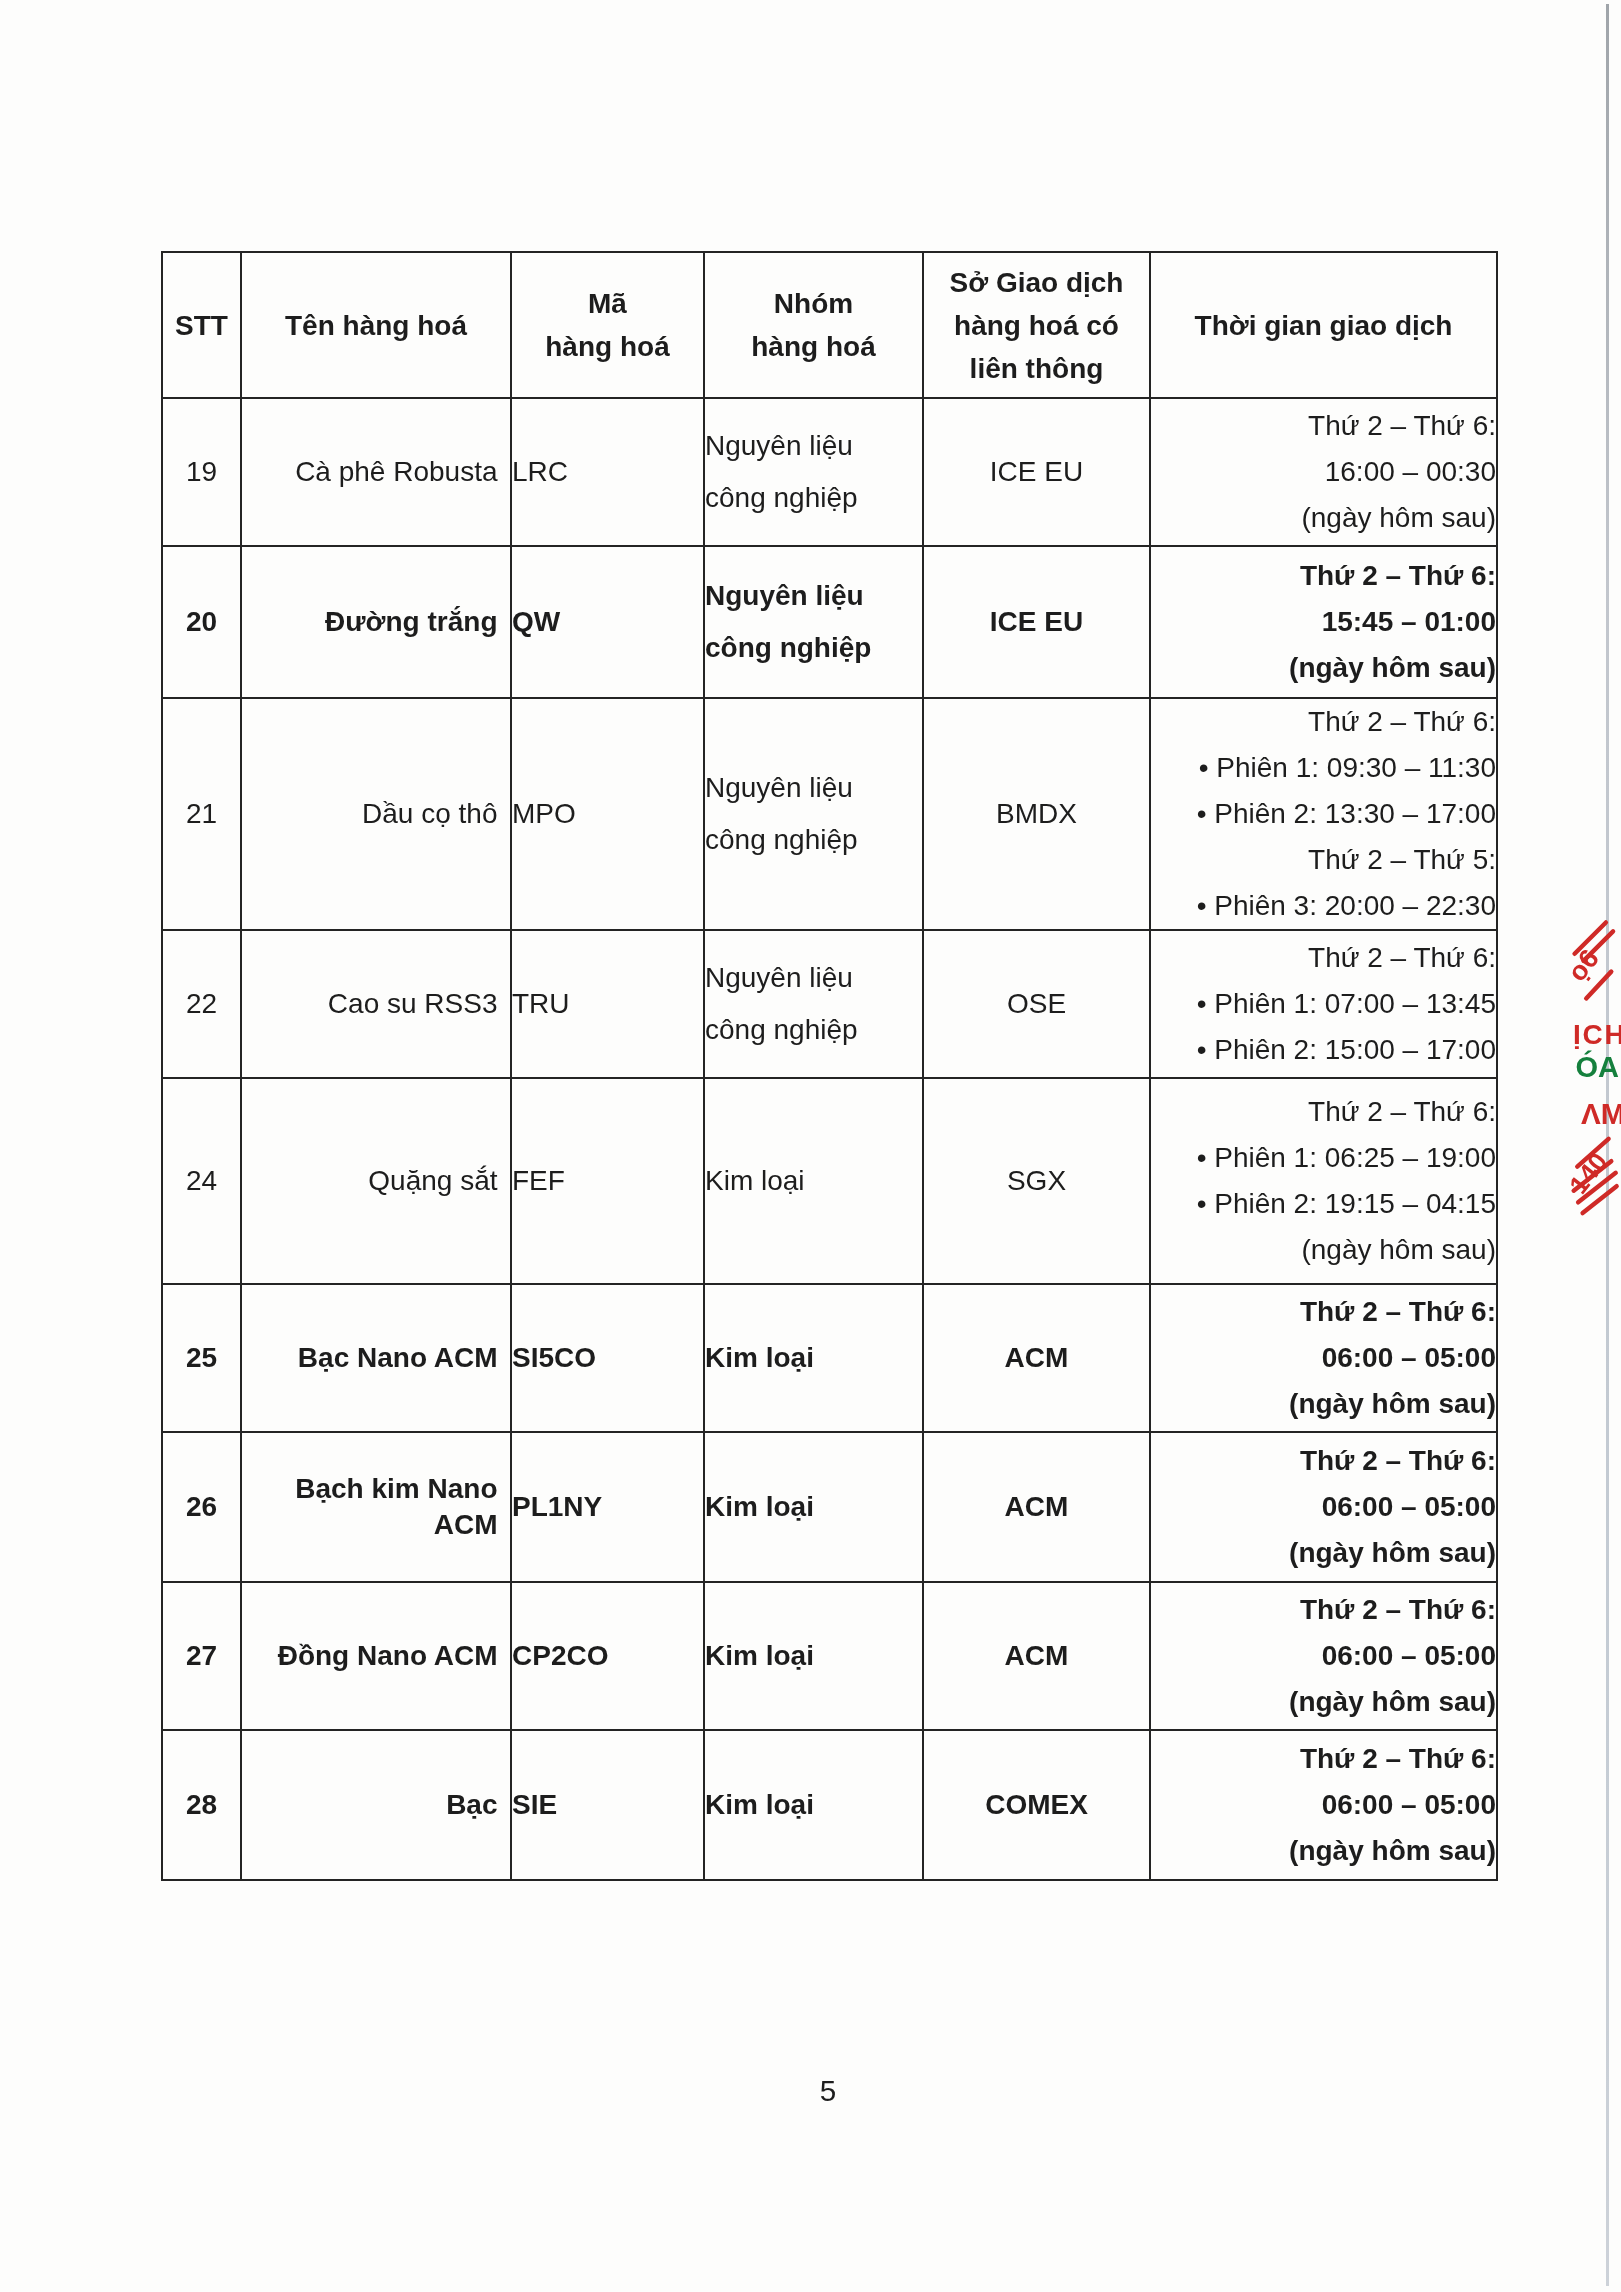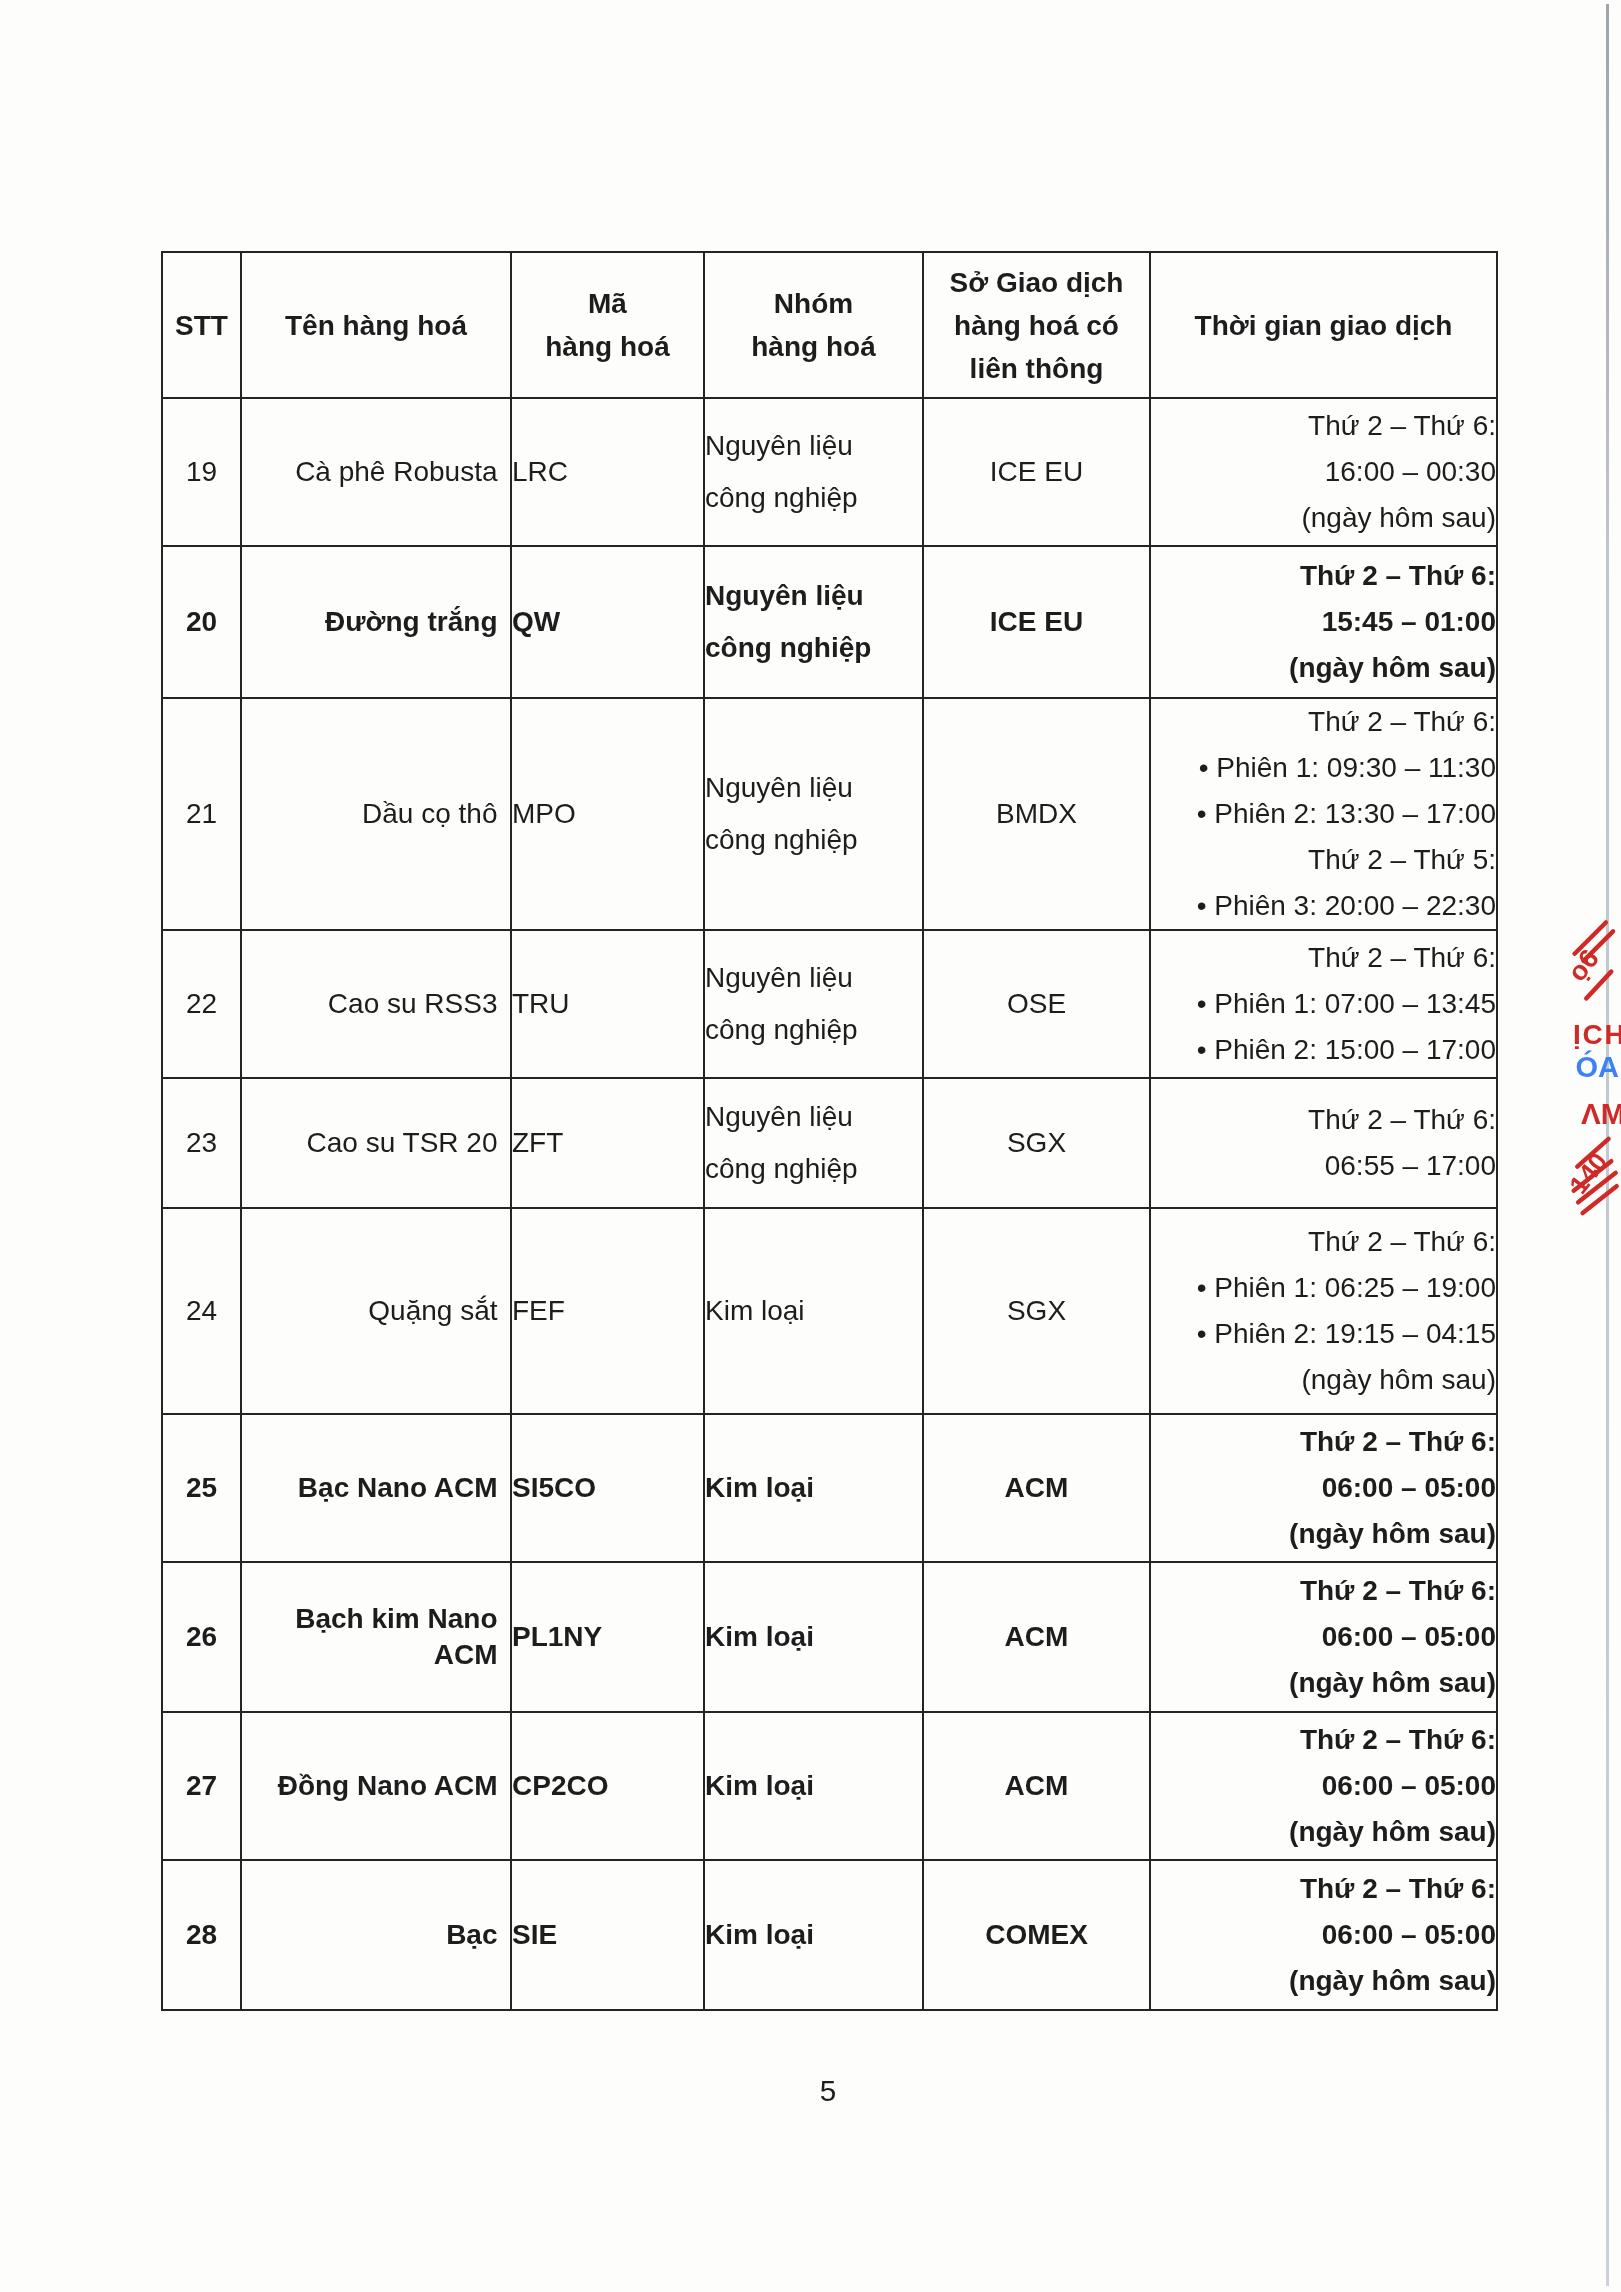--- a/index.html
+++ b/index.html
@@ -154,32 +154,20 @@
       <td class="cell-code">TRU</td>
       <td class="cell-group">Nguyên liệu
 công nghiệp</td>
       <td class="cell-exchange">OSE</td>
       <td class="cell-times">
             <div class="time-line">Thứ 2 – Thứ 6:</div>
             <div class="time-line">• Phiên 1: 07:00 – 13:45</div>
             <div class="time-line">• Phiên 2: 15:00 – 17:00</div>
           </td>
     </tr>
-        <tr style="height: 130px;">
-      <td class="cell-stt">23</td>
-      <td class="cell-name">Cao su TSR 20</td>
-      <td class="cell-code">ZFT</td>
-      <td class="cell-group">Nguyên liệu
-công nghiệp</td>
-      <td class="cell-exchange">SGX</td>
-      <td class="cell-times">
-            <div class="time-line">Thứ 2 – Thứ 6:</div>
-            <div class="time-line">06:55 – 17:00</div>
-          </td>
-    </tr>
         <tr style="height: 206px;">
       <td class="cell-stt">24</td>
       <td class="cell-name">Quặng sắt</td>
       <td class="cell-code">FEF</td>
       <td class="cell-group">Kim loại</td>
       <td class="cell-exchange">SGX</td>
       <td class="cell-times">
             <div class="time-line">Thứ 2 – Thứ 6:</div>
             <div class="time-line">• Phiên 1: 06:25 – 19:00</div>
             <div class="time-line">• Phiên 2: 19:15 – 04:15</div>
@@ -248,19 +236,19 @@
         <line x1="33" y1="48" x2="66" y2="15"></line>
         <line x1="36" y1="90" x2="64" y2="60"></line>
         <line x1="26" y1="278" x2="61" y2="247"></line>
         <line x1="22" y1="305" x2="64" y2="272"></line>
         <line x1="27" y1="318" x2="69" y2="285"></line>
         <line x1="32" y1="330" x2="70" y2="300"></line>
       </g>
     </svg>
     <div class="stamp-text" style="left:14.3px; top:32px; font-size:27px; color:#cf2a27; transform:rotate(-52deg);">ọ6</div>
     <div class="stamp-text" style="left:19px; top:101px; font-size:28px; color:#cf2a27; letter-spacing:1.8px;">ỊCH</div>
-    <div class="stamp-text" style="left:21.5px; top:133px; font-size:29px; color:#3b82f6;">ÓA</div>
+    <div class="stamp-text" style="left:21.5px; top:133px; font-size:29px; color:#15803d;">ÓA</div>
     <div class="stamp-text" style="left:27px; top:179px; font-size:29.6px; color:#cf2a27;">ΛM</div>
     <div class="stamp-text" style="left:12.5px; top:240px; font-size:26px; color:#cf2a27; transform:rotate(-52deg);">140</div>
   </div>
 
 </div>
 
 
 </body></html>

